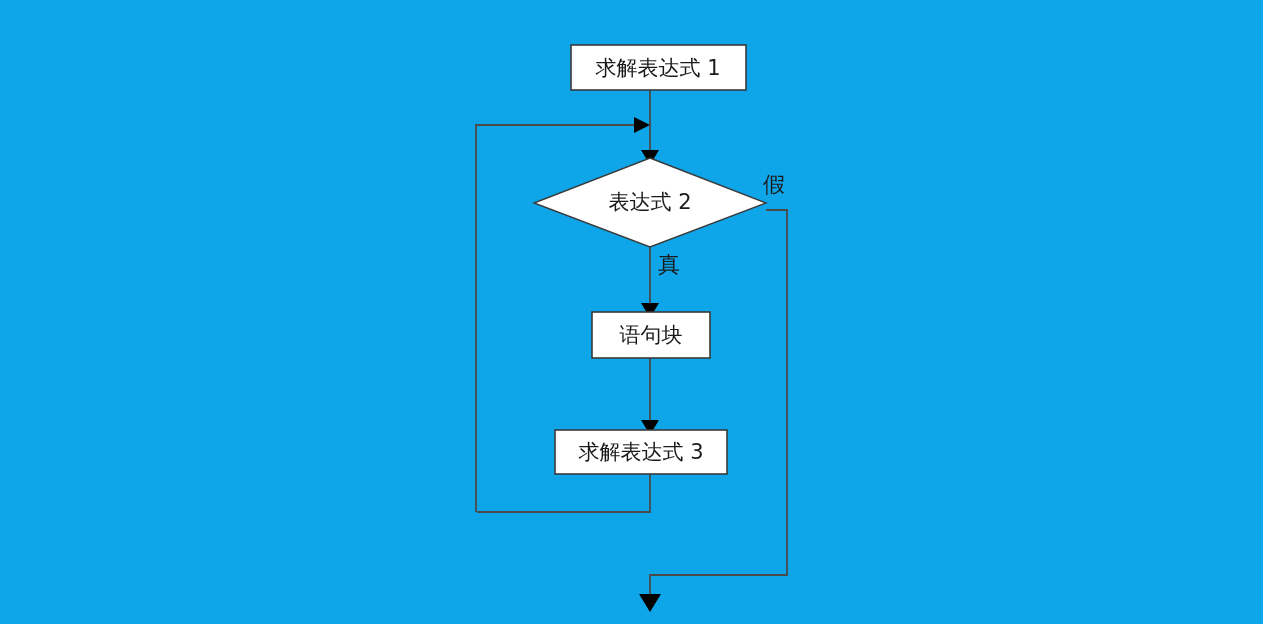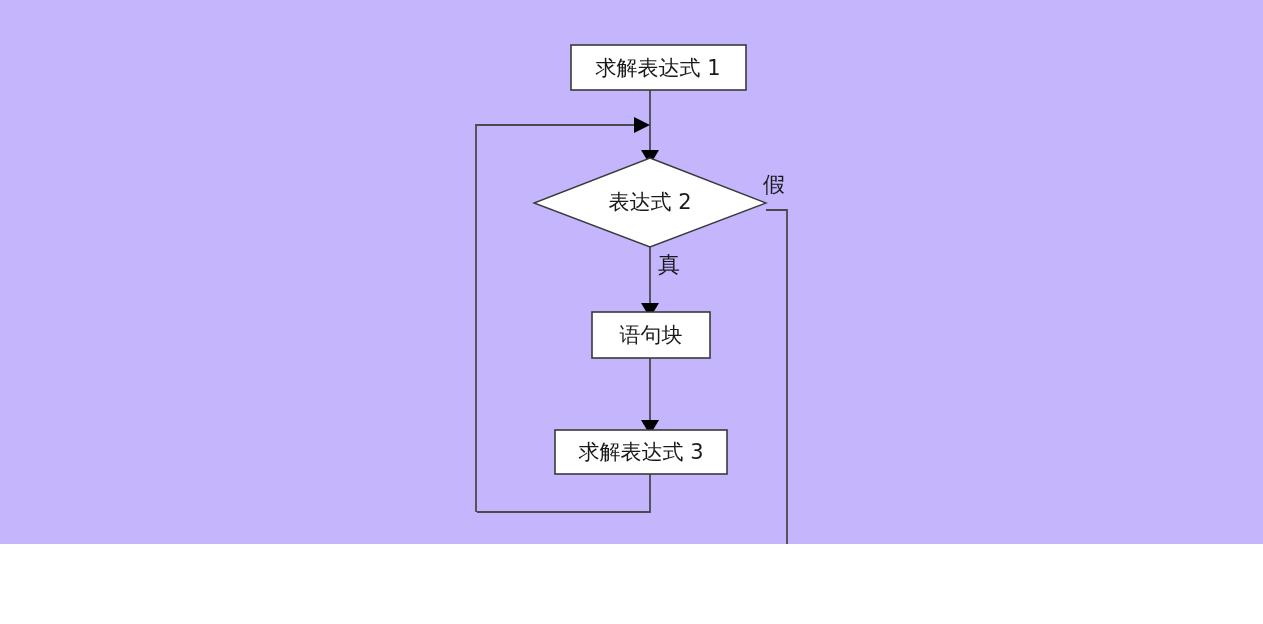--- a/index.html
+++ b/index.html
@@ -6,22 +6,22 @@
     margin: 0;
     padding: 0;
     background: #ffffff;
   }
   body {
     font-family: "DejaVu Sans", "Liberation Sans", sans-serif;
   }
   #canvas-wrap {
     position: relative;
     width: 1263px;
-    height: 544px;
-    background: #c4b5fd;
+    height: 624px;
+    background: #0ea5e9;
     overflow: hidden;
   }
   svg#flowchart {
     position: absolute;
     left: 0;
     top: 0;
     width: 1263px;
     height: 624px;
     display: block;
   }

